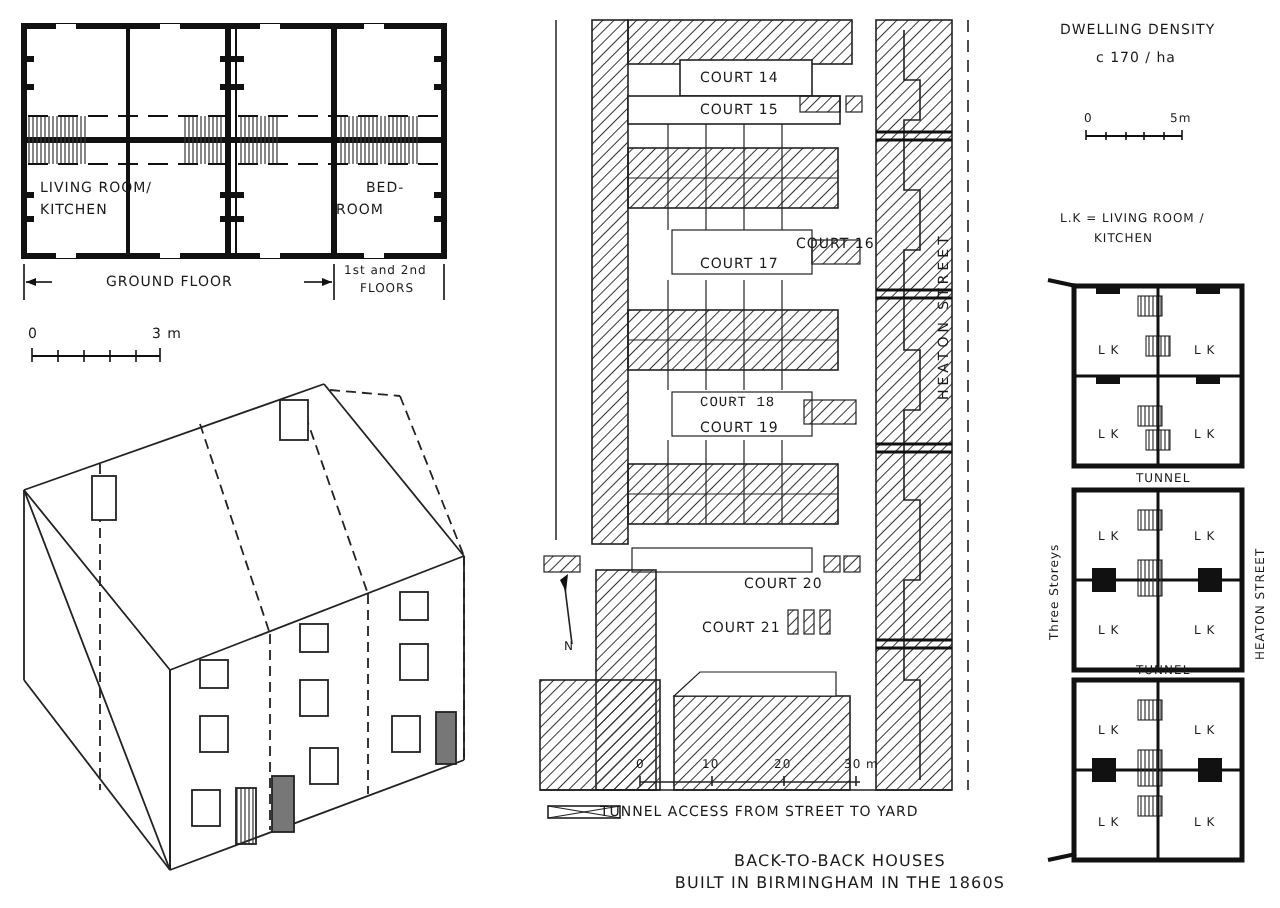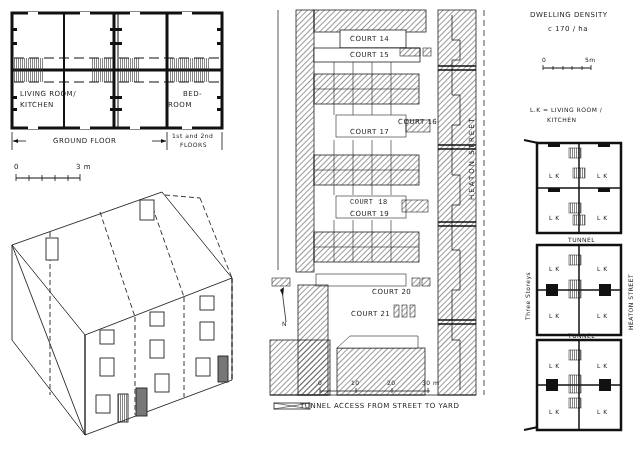--- a/index.html
+++ b/index.html
@@ -312,13 +312,15 @@
 <div class="lbl sm" style="left:597px;top:312px;">L K</div>
 <div class="lbl sm" style="left:568px;top:332px;">TUNNEL</div>
 <div class="lbl sm" style="left:549px;top:362px;">L K</div>
 <div class="lbl sm" style="left:597px;top:362px;">L K</div>
 <div class="lbl sm" style="left:549px;top:408px;">L K</div>
 <div class="lbl sm" style="left:597px;top:408px;">L K</div>
 <div class="lbl sm" style="left:524px;top:320px;transform:rotate(-90deg);transform-origin:left top;text-transform:none;">Three Storeys</div>
 <div class="lbl sm" style="left:627px;top:330px;transform:rotate(-90deg);transform-origin:left top;">HEATON STREET</div>
 
 <div class="title">
+  <div>BACK-TO-BACK HOUSES</div>
+  <div>BUILT IN BIRMINGHAM IN THE 1860s</div>
 </div>
 
 </body></html>

